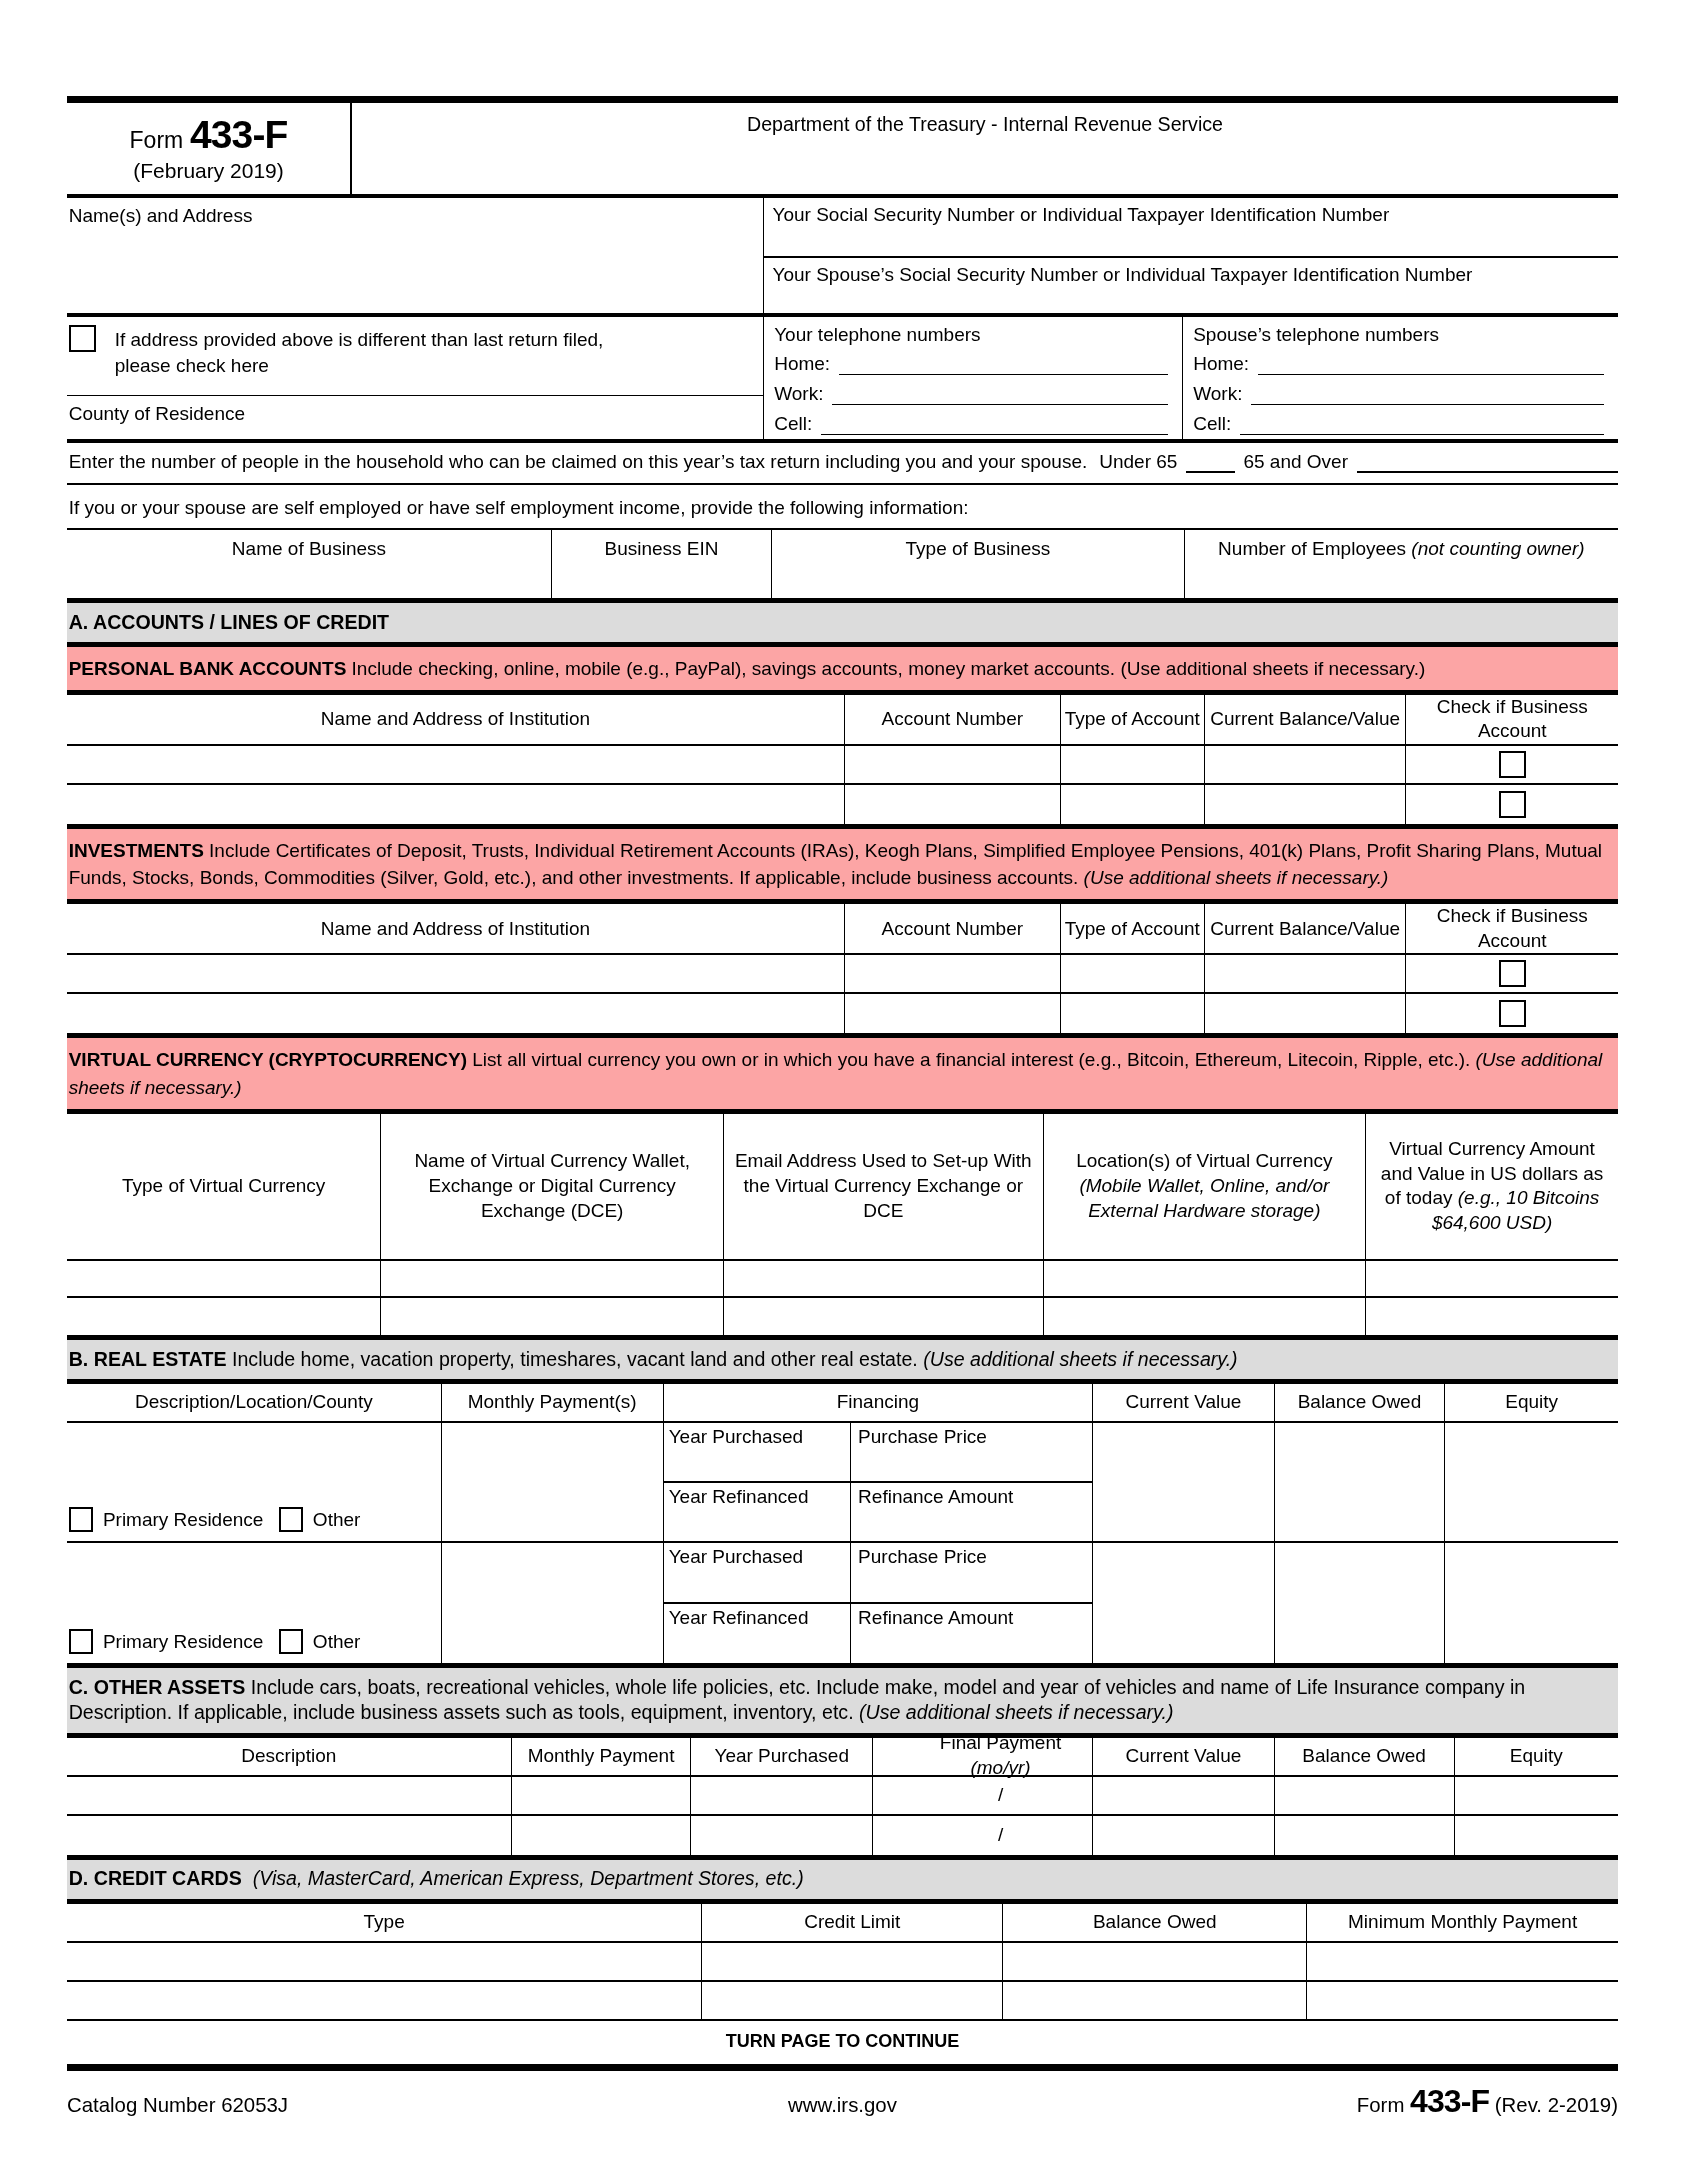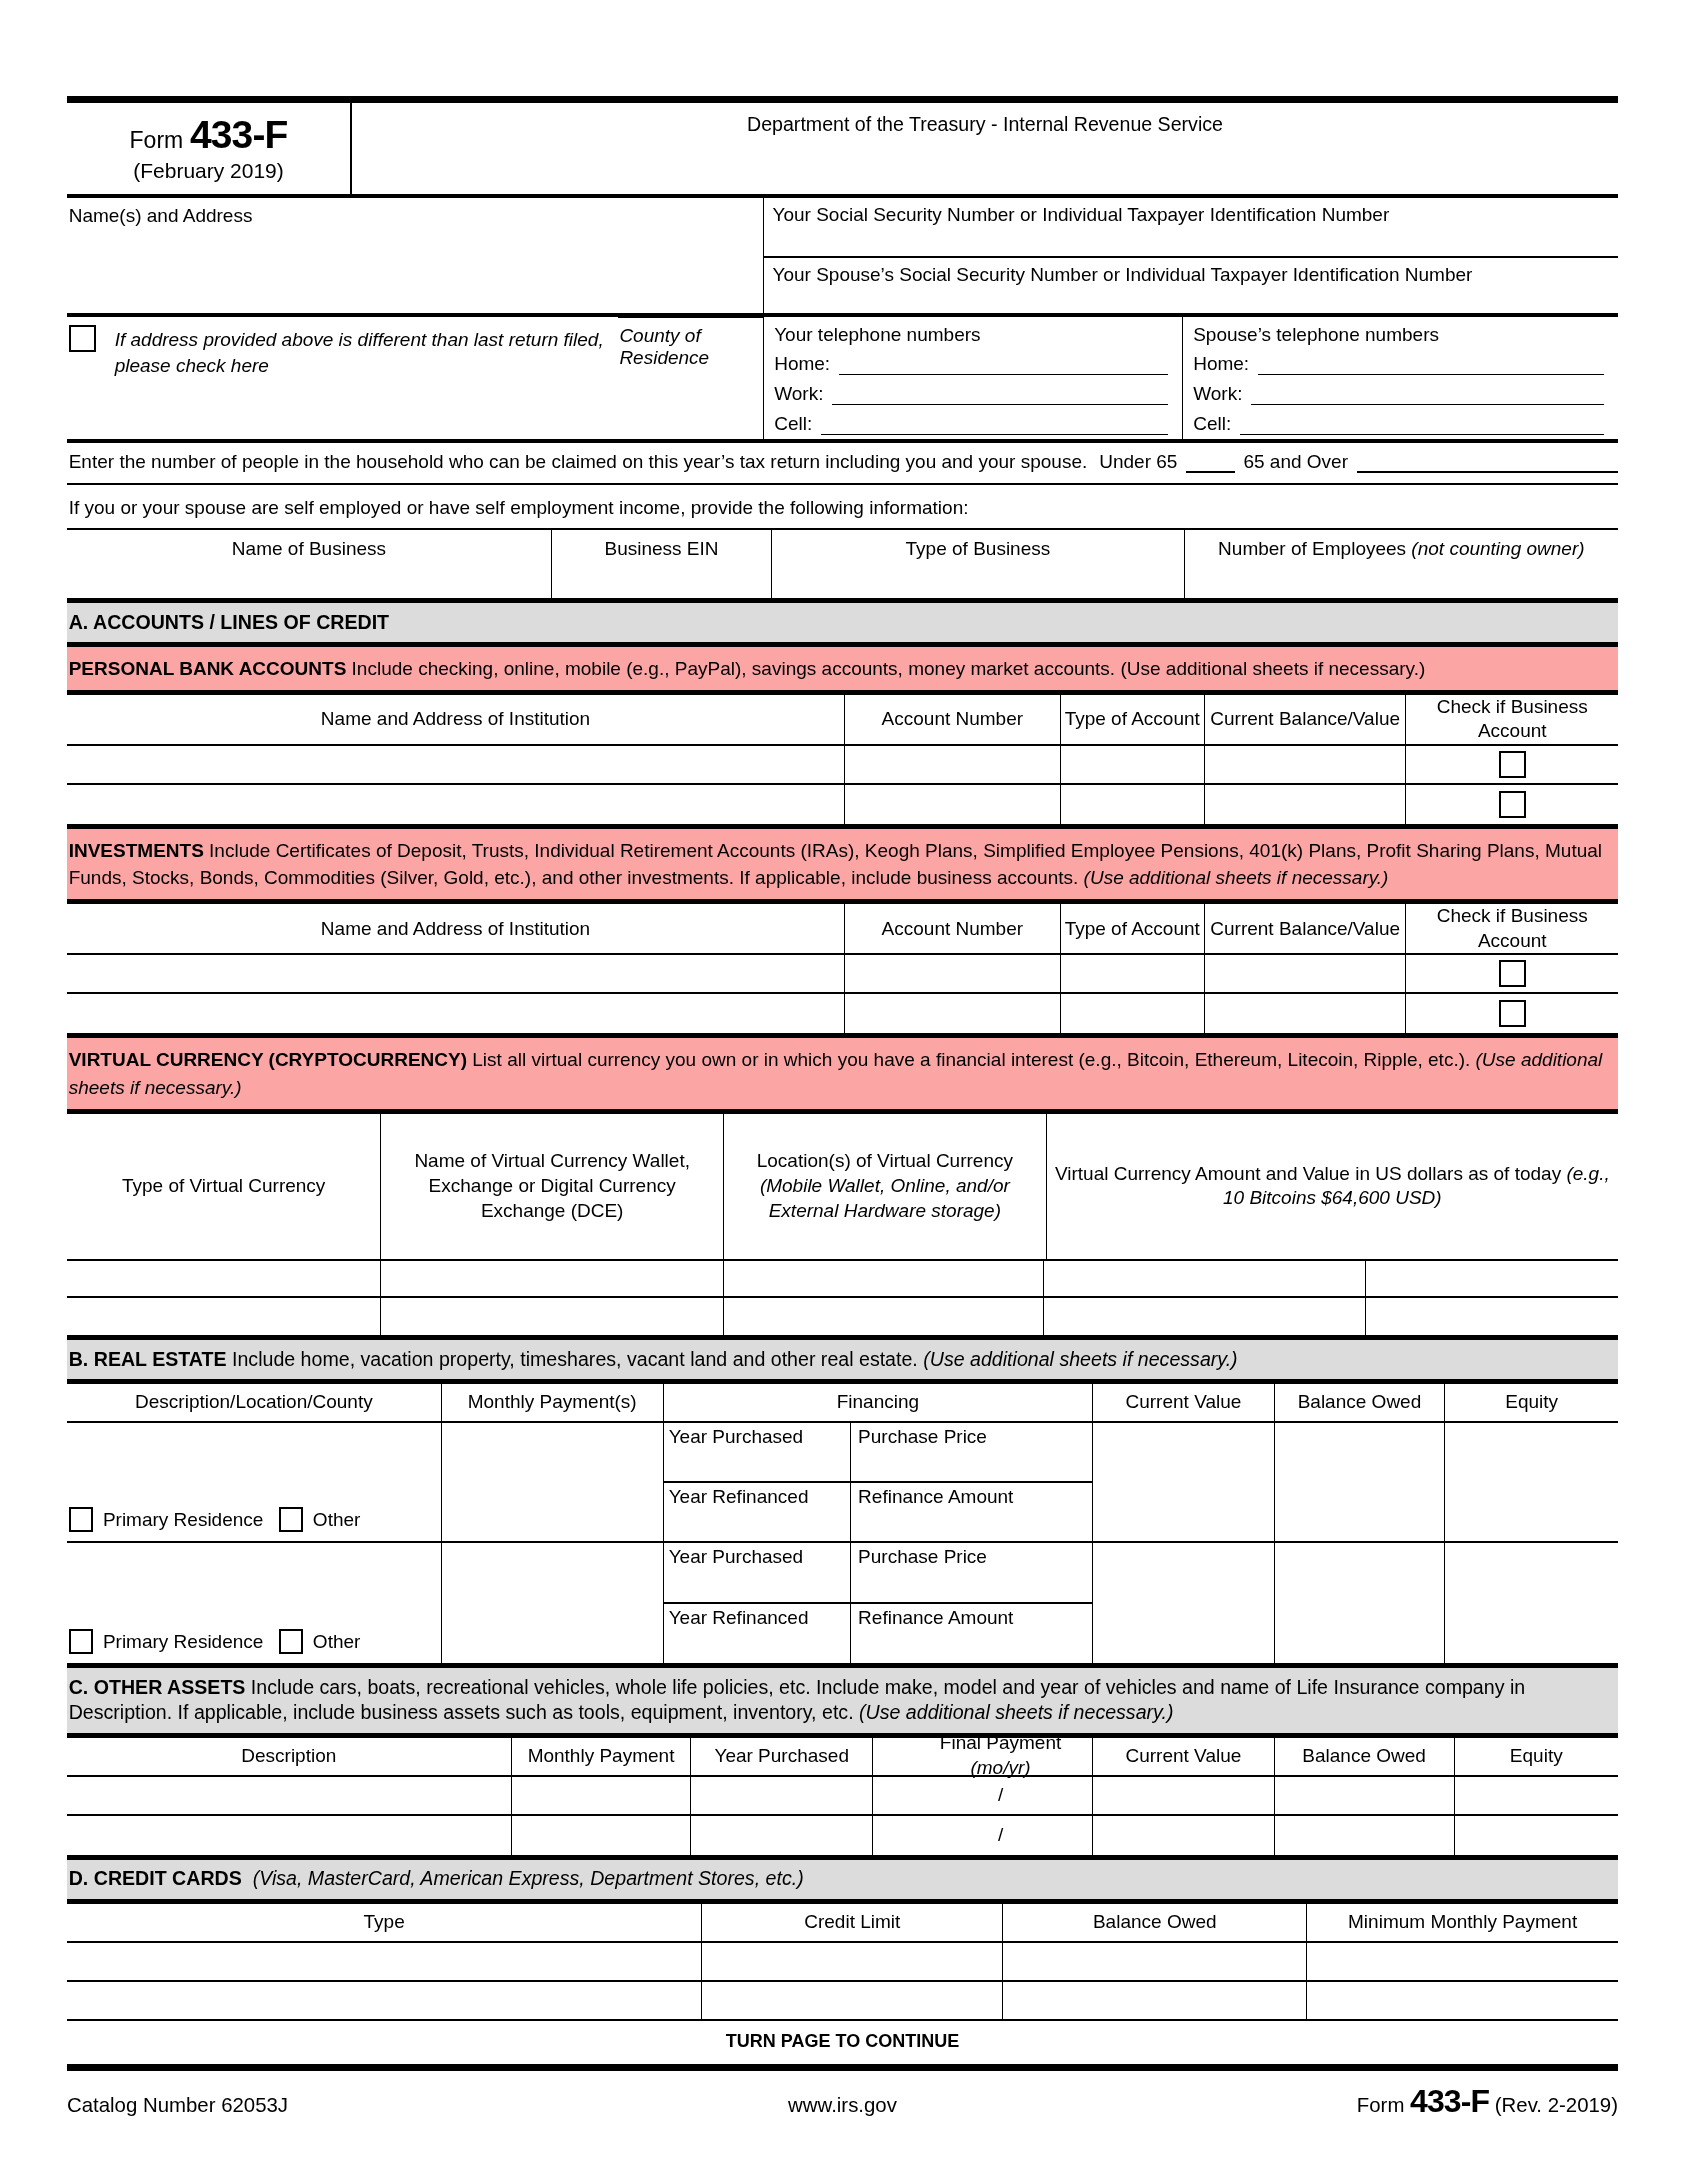--- a/index.html
+++ b/index.html
@@ -31,21 +31,21 @@
 
   
   .identity { display: flex; border-bottom: 4.3px solid #000; }
   .id-left { width: 697px; border-right: 1.7px solid #000; padding: 6.8px 8.5px 0 1.7px; }
   .id-right { flex: 1; display: flex; flex-direction: column; }
   .ssn-cell { height: 60px; border-bottom: 2.6px solid #000; padding: 6px 3.4px 0 8.5px; }
   .spouse-cell { height: 55px; padding: 6px 3.4px 0 8.5px; }
 
   
   .contact { display: flex; border-bottom: 4.3px solid #000; height: 126px; }
-  .contact-left { width: 697px; border-right: 1.7px solid #000; display: flex; flex-direction: row; font-style: italic; }
+  .contact-left { width: 697px; border-right: 1.7px solid #000; display: flex; flex-direction: column; }
   .addr-check-row { flex: 1; display: flex; padding: 8.5px 0 0 1.7px; }
   .box { width: 27px; height: 27px; border: 2.6px solid #000; background: #fff; flex: none; }
   .addr-label { width: 503px; line-height: 1.35; padding-top: 1.7px; margin-left: 19px; }
   .county-row { border-top: 1.7px solid #000; padding: 6.8px 0 0 1.7px; height: 44px; }
   .phone-col { width: 419px; border-right: 1.7px solid #000; padding: 6.8px 13.6px 0 10.2px; }
   .phone-col.spouse { flex: 1; border-right: none; }
   .phone-line { display: flex; align-items: flex-end; margin-top: 7.7px; }
   .phone-label { flex: none; }
   .phone-input { flex: 1; border-bottom: 1.7px solid #000; height: 22px; margin-left: 8.5px; }
 
@@ -290,20 +290,21 @@
   </div>
 
   <div class="gray-band bt">
     <span class="b">VIRTUAL CURRENCY (CRYPTOCURRENCY)</span><span> List all virtual currency you own or in which you have a financial interest (e.g., Bitcoin, Ethereum, Litecoin, Ripple, etc.). </span><span class="i">(Use additional sheets if necessary.)</span>
   </div>
 
   <div class="tbl">
     <div class="trow vc-head">
       <div class="tcell v1">Type of Virtual Currency</div>
       <div class="tcell v2">Name of Virtual Currency Wallet, Exchange or Digital Currency Exchange (DCE)</div>
+      <div class="tcell v3">Email Address Used to Set-up With the Virtual Currency Exchange or DCE</div>
       <div class="tcell v4">
         <span><span>Location(s) of Virtual Currency </span><span class="i">(Mobile Wallet, Online, and/or External Hardware storage)</span></span>
       </div>
       <div class="tcell v5">
         <span><span>Virtual Currency Amount and Value in US dollars as of today </span><span class="i">(e.g., 10 Bitcoins $64,600 USD)</span></span>
       </div>
     </div>
     <div class="trow vc-row">
       <div class="tcell v1"></div>
       <div class="tcell v2"></div>

